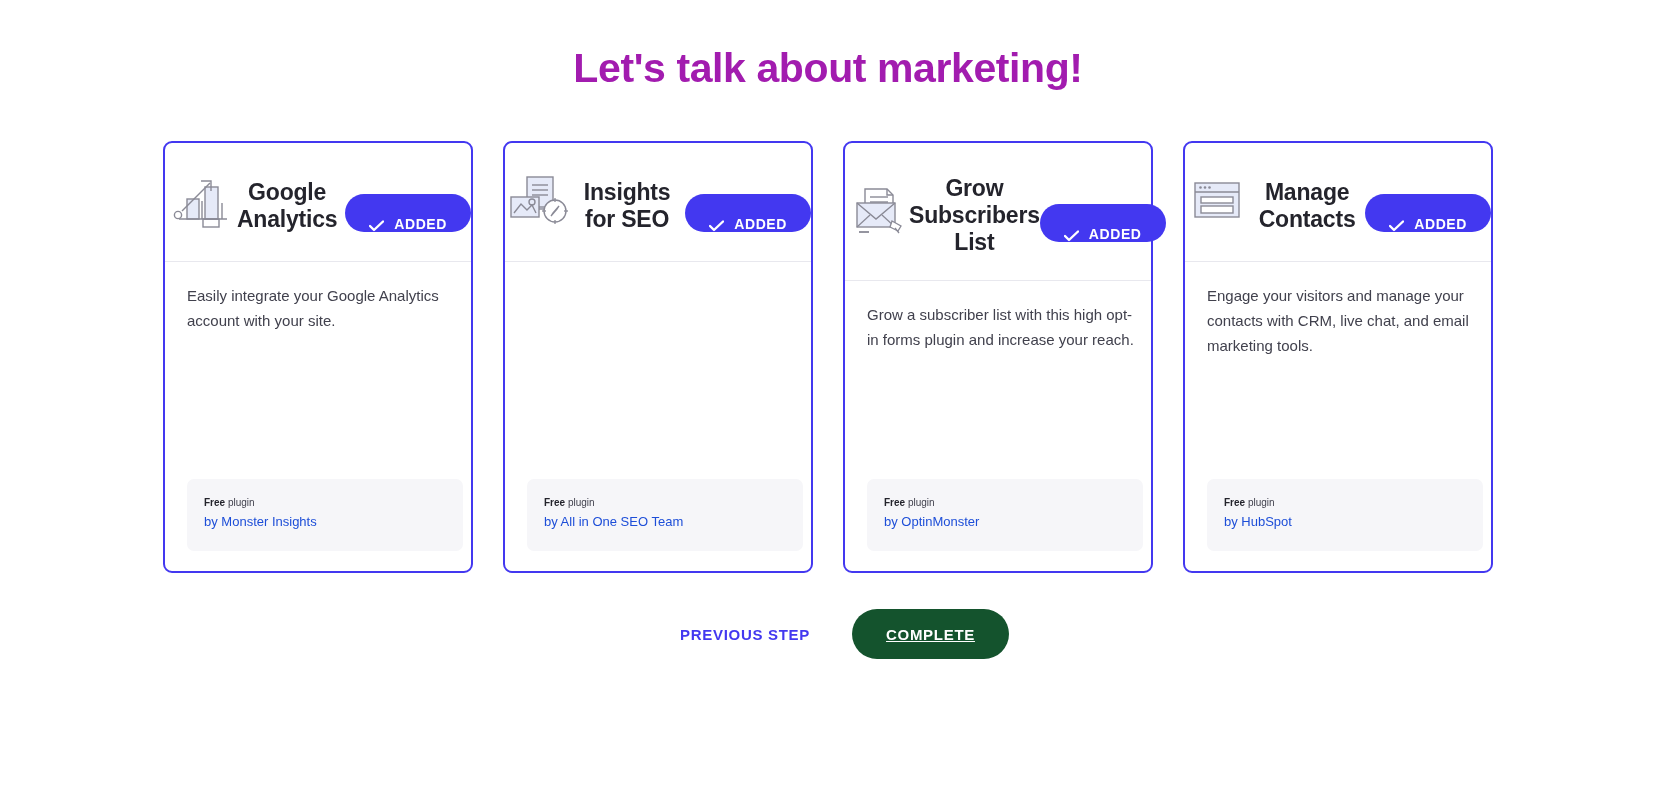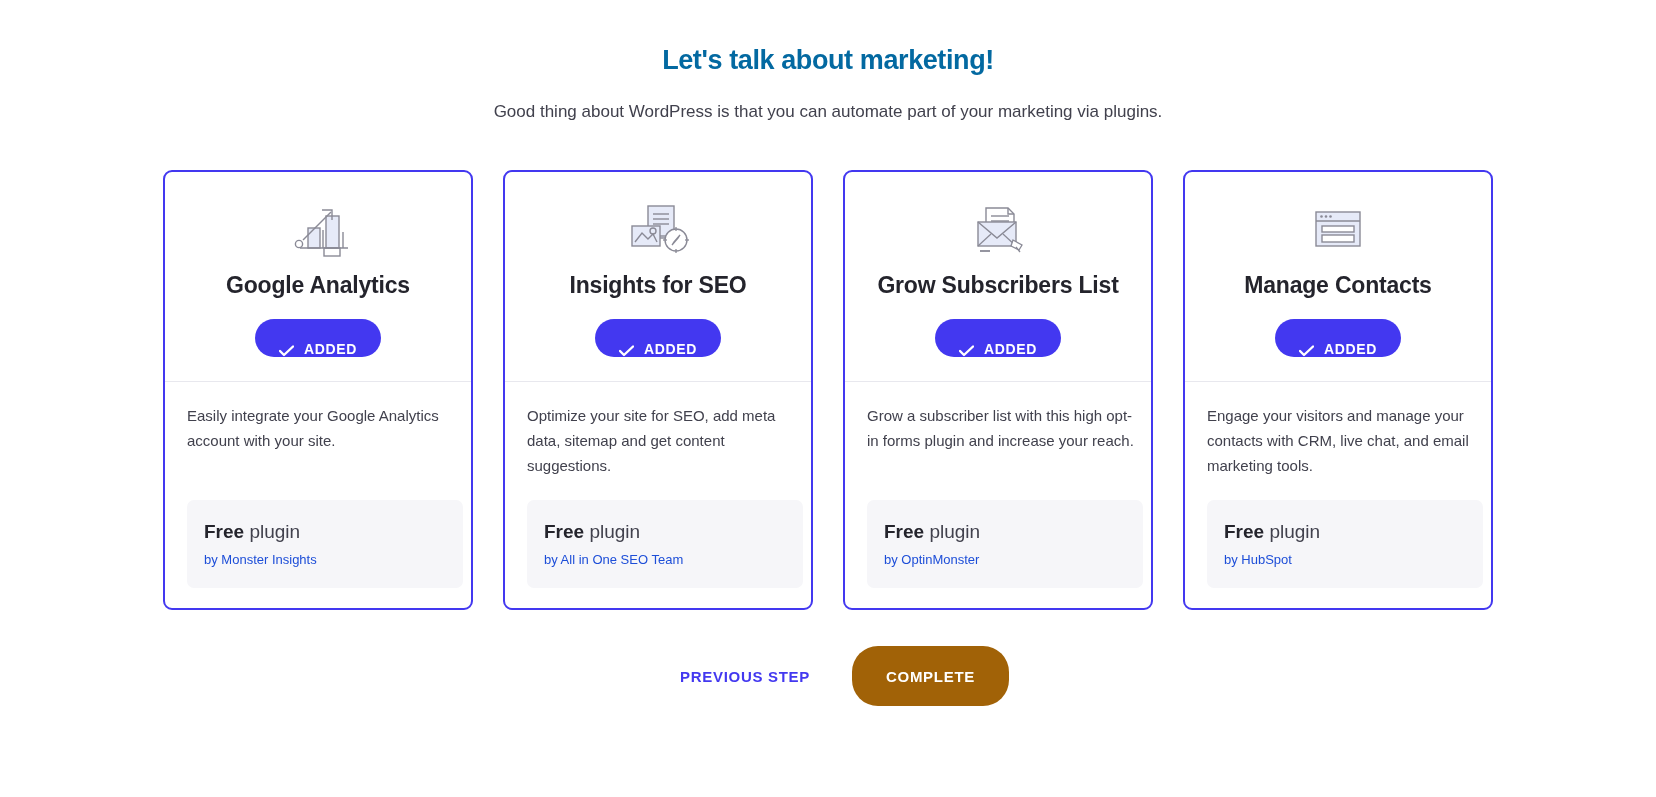--- a/index.html
+++ b/index.html
@@ -11,23 +11,23 @@
     overflow: hidden;
   }
   .page {
     width: 1656px;
     height: 797px;
     position: relative;
     background: #ffffff;
   }
   .page-title {
     text-align: center;
-    font-size: 27px;
-    font-weight: bold;
-    color: #0369a1;
+    font-size: 41px;
+    font-weight: bold;
+    color: #a21caf;
     letter-spacing: -0.4px;
     padding-top: 44px;
     line-height: 1.2;
   }
   .page-subtitle {
     text-align: center;
     font-size: 17px;
     color: #41414d;
     margin-top: 26px;
     font-weight: 400;
@@ -45,21 +45,21 @@
     border-radius: 9px;
     background: #ffffff;
     display: flex;
     flex-direction: column;
     min-height: 432px;
     position: relative;
   }
   .card-top {
     padding: 26px 0 0 0;
     display: flex;
-    flex-direction: column;
+    flex-direction: row;
     align-items: center;
     border-bottom: 1px solid #e8e8ee;
     padding-bottom: 24px;
   }
   .card-icon {
     height: 62px;
     display: flex;
     align-items: center;
     justify-content: center;
     margin-bottom: 6px;
@@ -106,21 +106,21 @@
     min-height: 96px;
   }
   .card-footer {
     background: #f6f6f9;
     border-radius: 7px;
     padding: 15px 17px 17px 17px;
     margin-bottom: 20px;
     margin-top: auto;
   }
   .footer-line1 {
-    font-size: 19px;
+    font-size: 10px;
     color: #41414d;
     line-height: 1.75;
   }
   .footer-line1 b { color: #24242c; font-weight: bold; }
   .footer-line2 {
     font-size: 13px;
     color: #1d4ed8;
     line-height: 1.75;
   }
   .actions {
@@ -136,40 +136,40 @@
     font-size: 15px;
     font-weight: bold;
     letter-spacing: 0.7px;
     text-decoration: none;
     cursor: pointer;
     background: none;
     border: none;
     font-family: "Liberation Sans", sans-serif;
   }
   .complete-btn {
-    background: #a16207;
+    background: #14532d;
     color: #ffffff;
     border: none;
     border-radius: 26px;
-    height: 60px;
+    height: 50px;
     padding: 0 34px;
     font-size: 15px;
     font-weight: bold;
     letter-spacing: 0.7px;
     cursor: pointer;
     font-family: "Liberation Sans", sans-serif;
+    text-decoration: underline;
   }
 </style>
 </head>
 <body>
 
 <div class="page">
 
   <h1 class="page-title">Let's talk about marketing!</h1>
-  <p class="page-subtitle">Good thing about WordPress is that you can automate part of your marketing via plugins.</p>
 
   <div class="cards-row">
 
     <div class="card">
       <div class="card-top">
         <div class="card-icon">
           <svg width="64" height="58" viewBox="0 0 64 58" fill="none">
             <rect x="22" y="28" width="12" height="20" fill="#e6eaf8" stroke="#8a8a96" stroke-width="1.4"></rect>
             <rect x="40" y="16" width="13" height="32" fill="#e6eaf8" stroke="#8a8a96" stroke-width="1.4"></rect>
             <line x1="37" y1="30" x2="37" y2="48" stroke="#8a8a96" stroke-width="1.4"></line>
@@ -224,21 +224,20 @@
         <button class="added-btn">
           <span class="check">
             <svg width="15" height="12" viewBox="0 0 15 12">
                 <polyline points="1,6 5,10 14,1.5" fill="none" stroke="#ffffff" stroke-width="2.4" stroke-linecap="round" stroke-linejoin="round"></polyline>
               </svg>
           </span>
           <span>ADDED</span>
         </button>
       </div>
       <div class="card-body">
-        <div class="card-desc">Optimize your site for SEO, add meta data, sitemap and get content suggestions.</div>
         <div class="card-footer">
           <div class="footer-line1"><b>Free</b><span> plugin</span></div>
           <div class="footer-line2">by All in One SEO Team</div>
         </div>
       </div>
     </div>
 
     <div class="card">
       <div class="card-top">
         <div class="card-icon">

